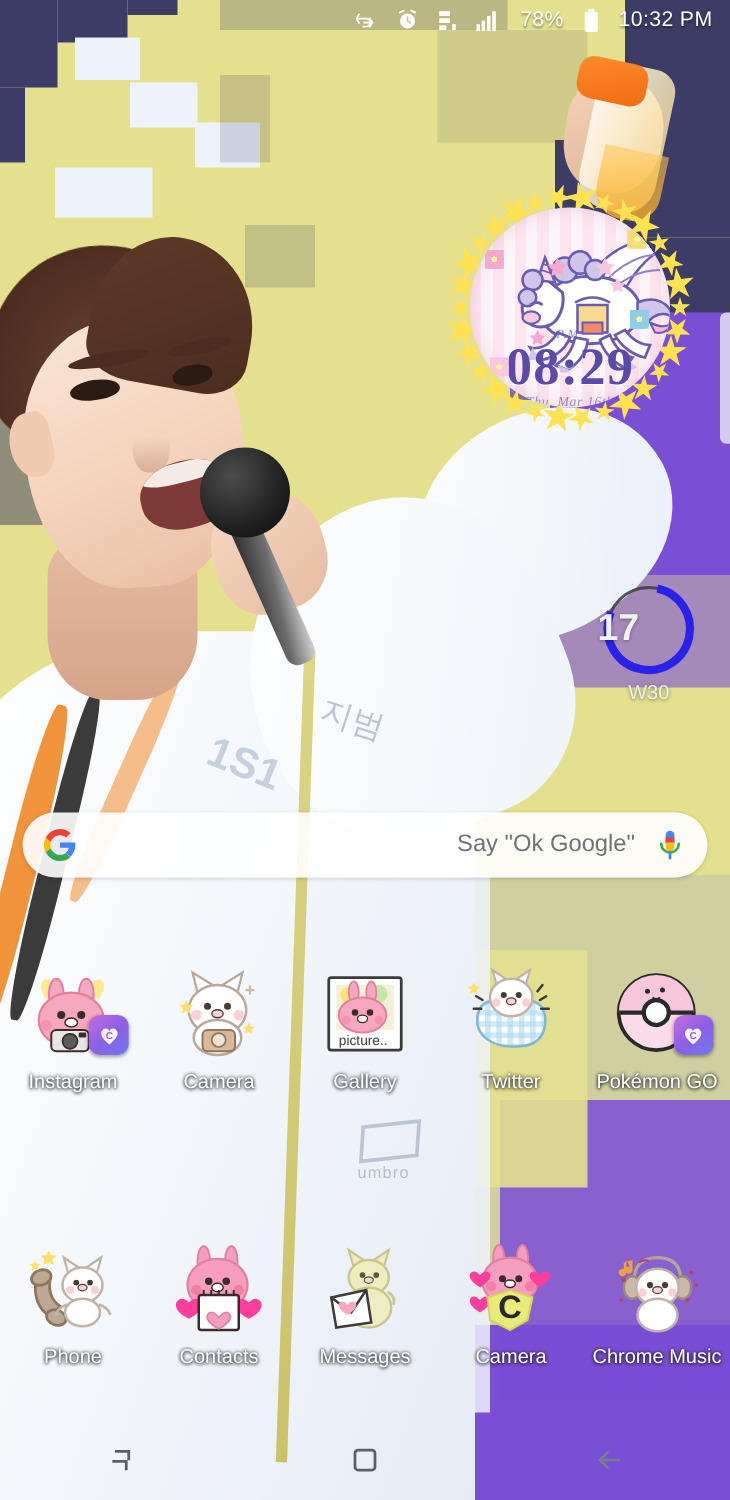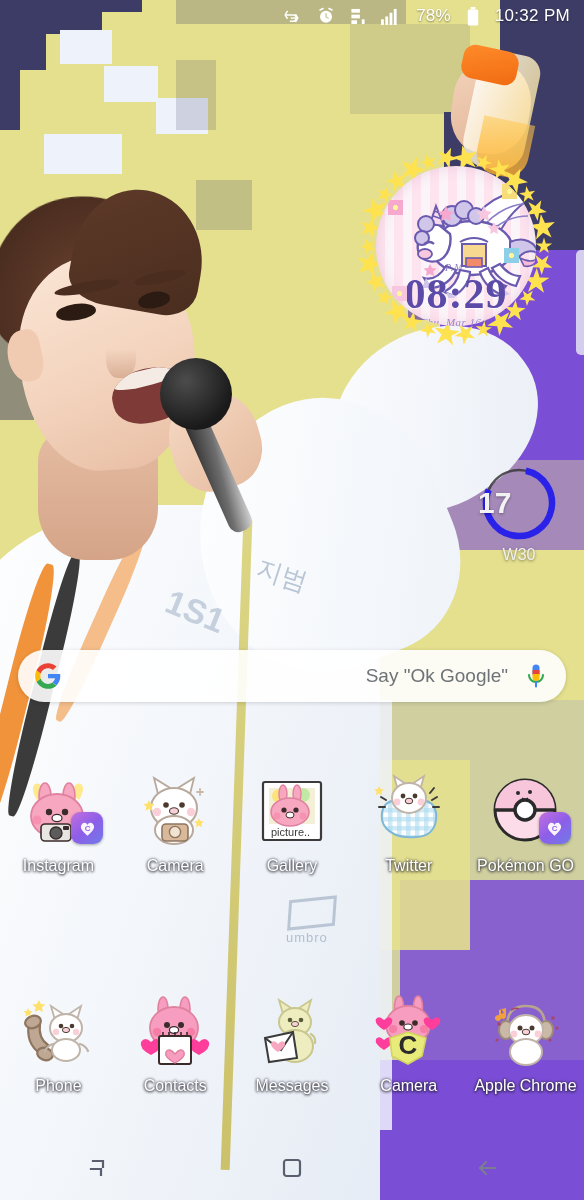--- a/index.html
+++ b/index.html
@@ -752,21 +752,21 @@
           <ellipse cx="39" cy="60" rx="16" ry="13" fill="#ffffff" stroke="#c0b4a8" stroke-width="2"></ellipse>
           <path d="M14 16 v10 a3 3 0 1 1 -2 -2.8 V18 l7 -2 v8 a3 3 0 1 1 -2 -2.8" fill="#f0a03c"></path>
           <circle cx="12" cy="32" r="1.8" fill="#a8476b"></circle>
           <circle cx="66" cy="26" r="1.8" fill="#a8476b"></circle>
           <circle cx="70" cy="36" r="1.6" fill="#a8476b"></circle>
           <circle cx="63" cy="48" r="1.6" fill="#a8476b"></circle>
           <circle cx="10" cy="48" r="1.6" fill="#a8476b"></circle>
           <path d="M24 18 q4 -3 8 -1" stroke="#a8476b" stroke-width="1.6" fill="none"></path>
         </svg>
       </div>
-      <div class="app-label">Apple Chrome</div>
+      <div class="app-label">Chrome Music</div>
     </div>
 
   </div>
 
   <div id="navbar">
     <div class="nav-btn">
       <span>
         <svg width="30" height="30" viewBox="0 0 30 30" fill="none" stroke="#5a5f70" stroke-width="2.2" stroke-linecap="square">
           <path d="M11 8 H21 V14"></path>
           <path d="M9 16 H19 V22"></path>

